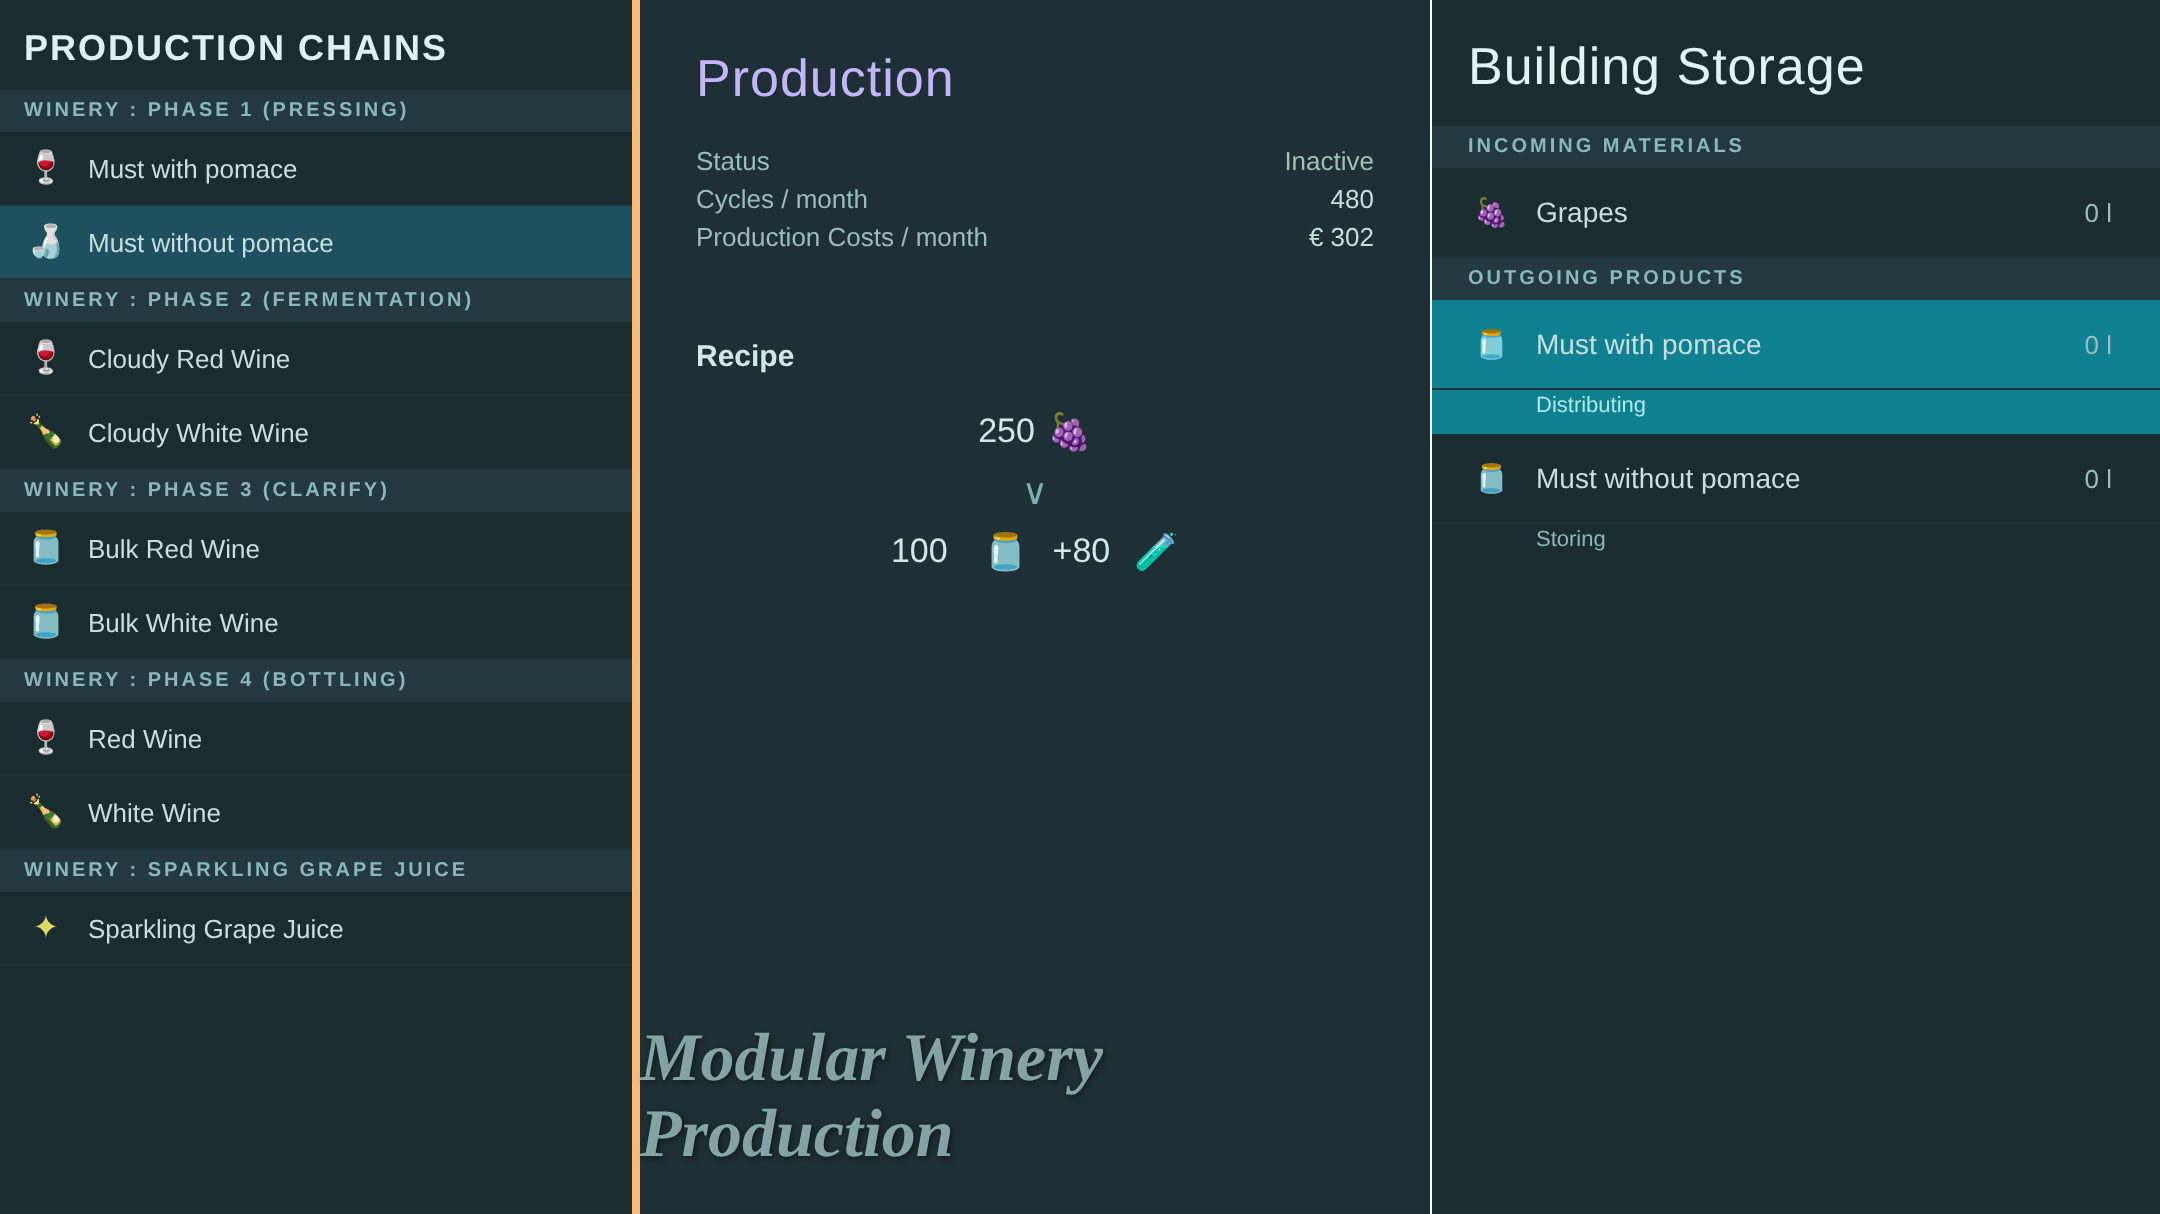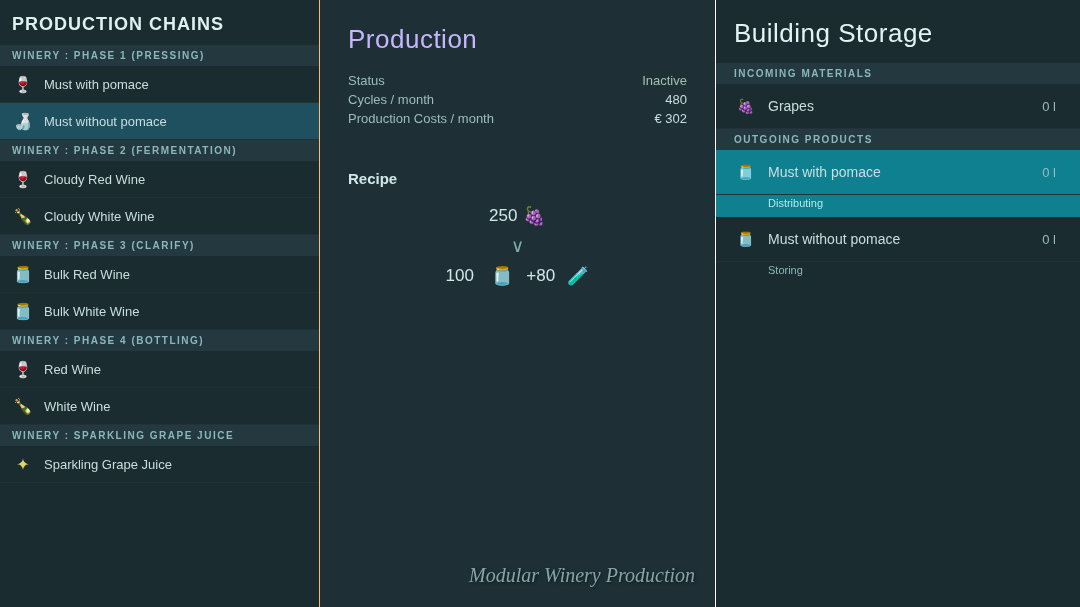--- a/index.html
+++ b/index.html
@@ -13,21 +13,21 @@
       display: flex;
       flex-direction: row;
       color: #d0e8e8;
     }
 
     
     .left-panel {
       width: 320px;
       min-width: 320px;
       background: #1b2c30;
-      border-right: 1px solid #fdba74;
+      border-right: 4px solid #fdba74;
       display: flex;
       flex-direction: column;
       overflow-y: auto;
     }
 
     .left-panel-title {
       font-size: 18px;
       font-weight: 700;
       color: #e0f0f0;
       padding: 14px 12px 10px 12px;
@@ -155,24 +155,24 @@
     }
 
     .grape-icon {
       font-size: 18px;
     }
 
     .watermark {
       position: absolute;
       bottom: 20px;
       right: 20px;
-      font-size: 20px;
+      font-size: 34px;
       font-style: italic;
       font-family: Georgia, serif;
-      font-weight: 400;
+      font-weight: 700;
       color: rgba(180, 220, 220, 0.7);
       text-shadow: 1px 1px 3px rgba(0,0,0,0.5);
     }
 
     
     .right-panel {
       width: 365px;
       min-width: 365px;
       background: #1b2c30;
       border-left: 1px solid #ffffff;

